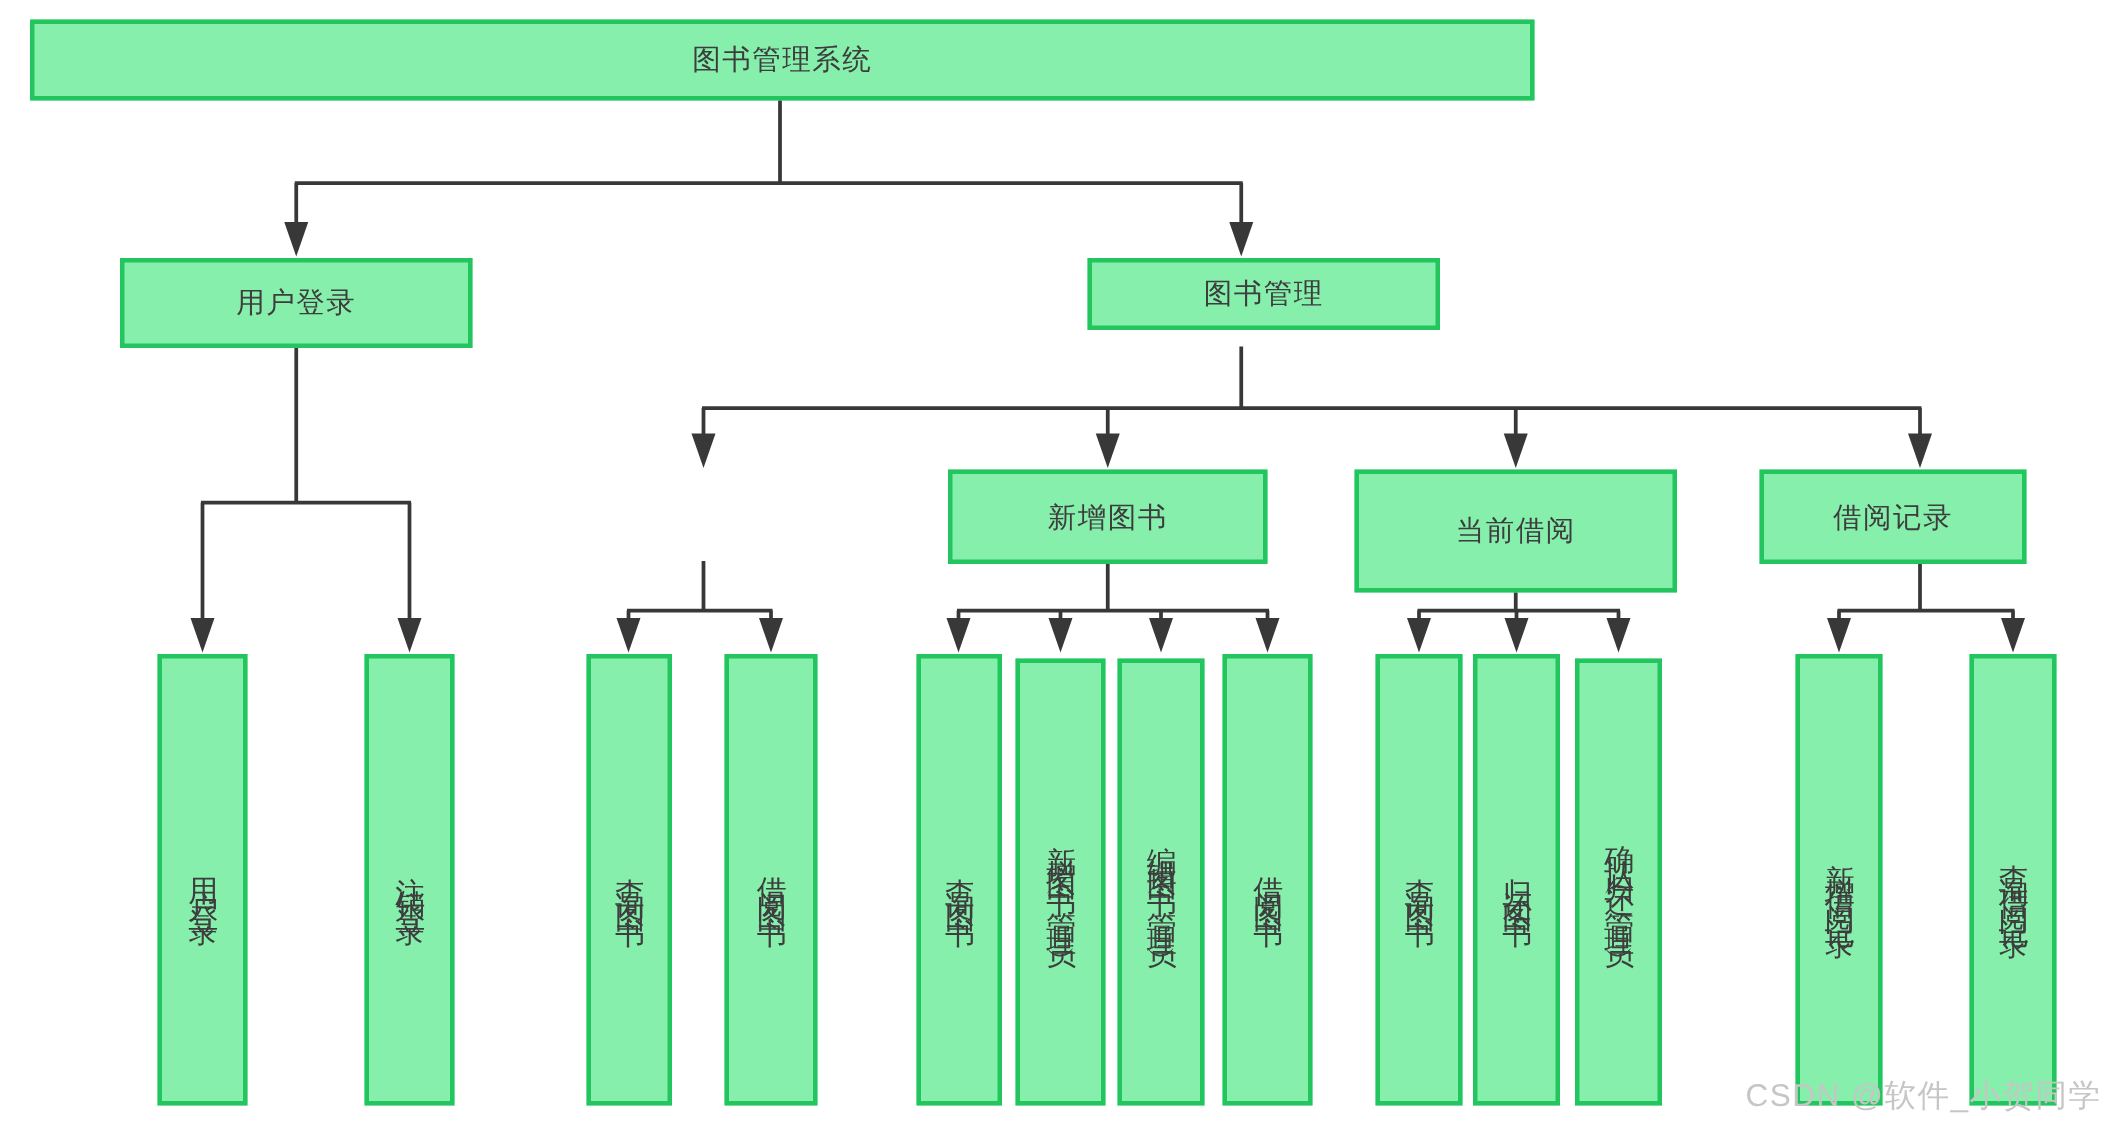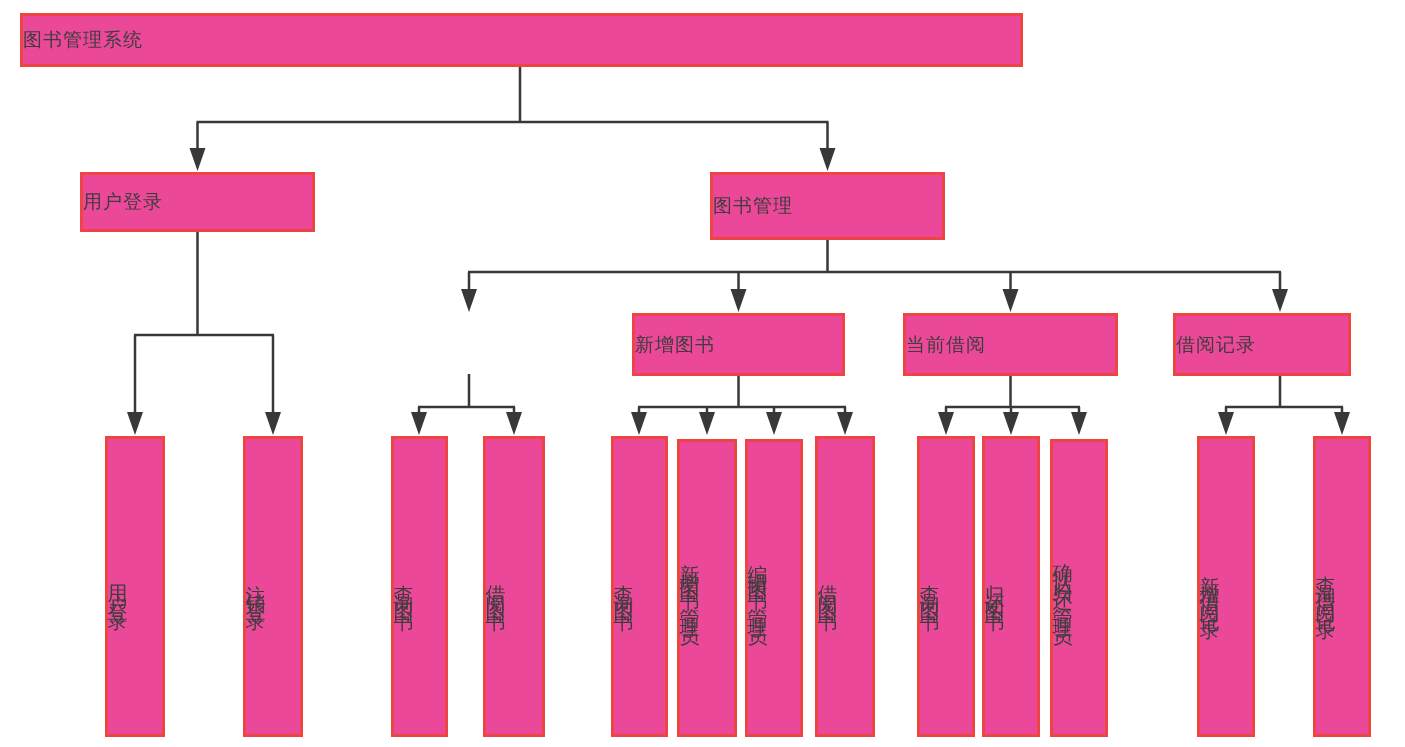--- a/index.html
+++ b/index.html
@@ -13,24 +13,25 @@
     overflow: hidden;
   }
   .wires {
     position: absolute;
     left: 0; top: 0;
     width: 1405px; height: 747px;
   }
   .hbox, .vbox {
     position: absolute;
     box-sizing: border-box;
-    border: 3px solid #ef4444;
-    background: #ec4899;
+    border: 3px solid #22c55e;
+    background: #86efac;
     display: flex;
     align-items: center;
+    justify-content: center;
   }
   .hlabel {
     font-size: 19px;
     letter-spacing: 1px;
     white-space: nowrap;
   }
   .vlabel {
     writing-mode: vertical-rl;
     text-orientation: mixed;
     font-size: 20px;
@@ -100,28 +101,28 @@
     </g>
   </svg>
 
   <div class="hbox" style="left:20px; top:13px; width:1003px; height:54px">
     <span class="hlabel">图书管理系统</span>
   </div>
 
   <div class="hbox" style="left:80px; top:172px; width:235px; height:60px">
     <span class="hlabel">用户登录</span>
   </div>
-  <div class="hbox" style="left:710px; top:172px; width:235px; height:68px">
+  <div class="hbox" style="left:725px; top:172px; width:235px; height:48px">
     <span class="hlabel">图书管理</span>
   </div>
 
   <div class="hbox" style="left:632px; top:313px; width:213px; height:63px">
     <span class="hlabel">新增图书</span>
   </div>
-  <div class="hbox" style="left:903px; top:313px; width:215px; height:63px">
+  <div class="hbox" style="left:903px; top:313px; width:215px; height:82px">
     <span class="hlabel">当前借阅</span>
   </div>
   <div class="hbox" style="left:1173px; top:313px; width:178px; height:63px">
     <span class="hlabel">借阅记录</span>
   </div>
 
   <div class="vbox" style="left:105px; top:436px; width:60px; height:301px">
     <span class="vlabel">用户登录</span>
   </div>
   <div class="vbox" style="left:243px; top:436px; width:60px; height:301px">
@@ -158,14 +159,15 @@
     <span class="vlabel">确认归还（管理员）</span>
   </div>
 
   <div class="vbox" style="left:1197px; top:436px; width:58px; height:301px">
     <span class="vlabel">新增借阅记录</span>
   </div>
   <div class="vbox" style="left:1313px; top:436px; width:58px; height:301px">
     <span class="vlabel">查询借阅记录</span>
   </div>
 
+  <div class="watermark">CSDN @软件_小贺同学</div>
 
 </div>
 
 </body></html>

